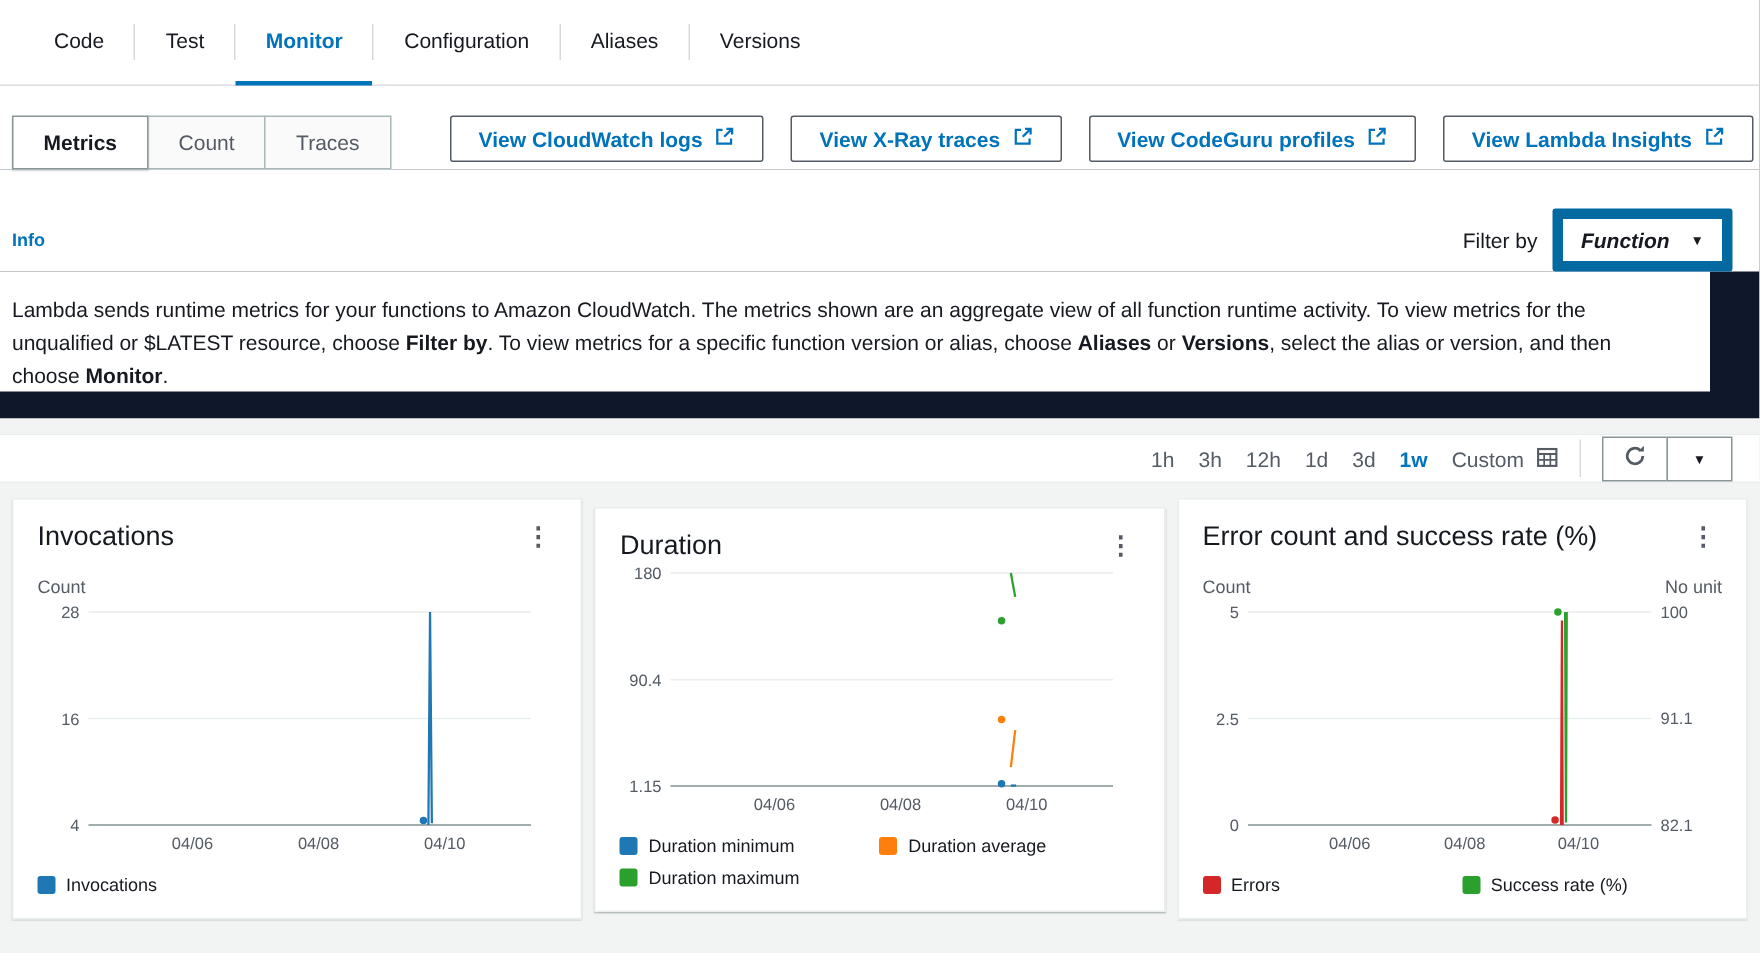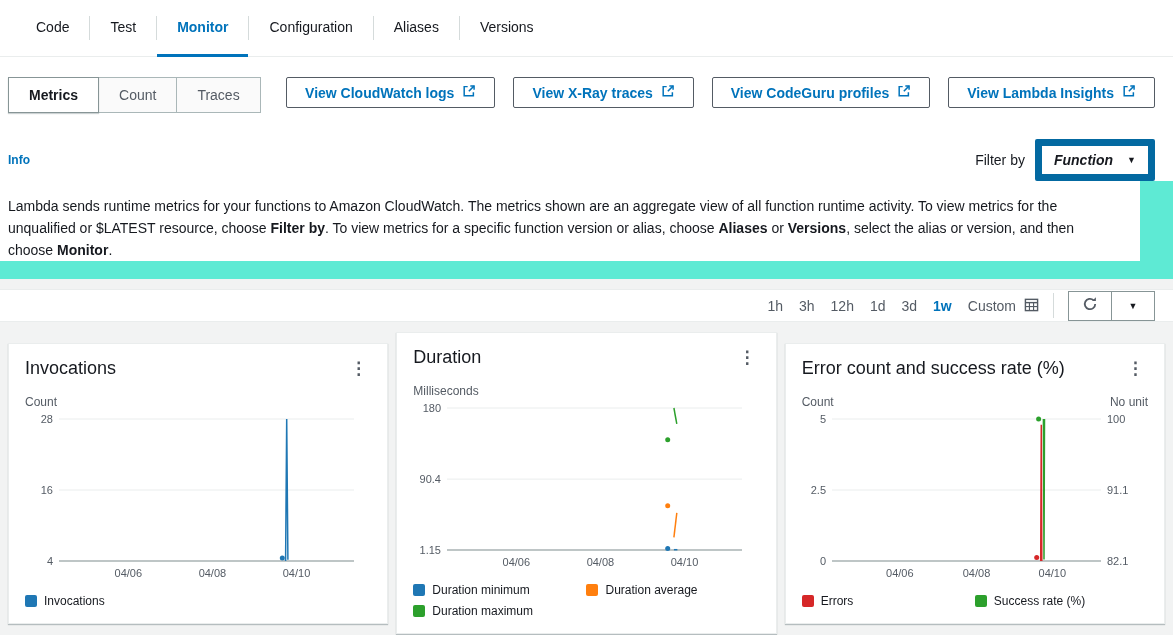--- a/index.html
+++ b/index.html
@@ -4,30 +4,30 @@
 <style>
   * { box-sizing: border-box; margin: 0; padding: 0; }
   html,body { width: 1173px; }
   body {
     font-family: "Liberation Sans", sans-serif;
     background: #f2f3f3;
     color: #16191f;
     font-size: 14px;
   }
   .page { width: 1173px; min-height: 635px; display: flex; flex-direction: column; }
-  .white-head { background: #5eead4; padding-bottom: 18px; }
+  .white-head { background: #0f172a; padding-bottom: 18px; }
 
   
   .tabbar { display: flex; align-items: stretch; padding-left: 16px; border-bottom: 1px solid #eaeded; background: #fff; height: 57px; }
   .tab { display: flex; align-items: center; padding: 0 20px; font-size: 14px; color: #16191f; cursor: pointer; border-bottom: 3px solid transparent; margin-bottom: -1px; }
   .tab.active { color: #0073bb; font-weight: 700; border-bottom-color: #0073bb; }
   .tab-sep { width: 1px; background: #d5dbdb; margin: 16px 0; }
 
   
-  .subheader { display: flex; justify-content: space-between; align-items: flex-start; padding: 20px 18px 0 8px; background: #fff; }
+  .subheader { display: flex; justify-content: space-between; align-items: flex-start; padding: 20px 4px 0 8px; background: #fff; }
   .subtabs { display: flex; }
   .subtab { padding: 9px 20px; font-size: 14px; color: #545b64; background: #fafafa; border: 1px solid #aab7b8; margin-left: -1px; cursor: pointer; }
   .subtab:first-child { margin-left: 0; }
   .subtab.active { background: #fff; color: #16191f; font-weight: 700; border-color: #879596; position: relative; z-index: 1; box-shadow: 0 1px 1px rgba(0,28,36,.2); }
   .actions { display: flex; gap: 18px; }
   .btn { display: inline-flex; align-items: center; gap: 8px; background: #fff; border: 1px solid #545b64; border-radius: 2px; padding: 6px 18px; font-size: 14px; font-weight: 700; color: #0073bb; cursor: pointer; font-family: inherit; }
 
   
   .metrics-head { display: flex; align-items: center; justify-content: space-between; padding: 26px 18px 0 8px; background: #fff; }
   .title-wrap { display: flex; align-items: baseline; gap: 10px; }
@@ -209,23 +209,20 @@
             <span class="swatch" style="background: rgb(31, 119, 180);"></span>
             <span>Invocations</span>
           </div>
         </div>
       </div>
 
       <div class="card">
         <div class="card-top">
           <div class="card-title">Duration</div>
           <div class="kebab">⋮</div>
-        </div>
-        <div class="axis-row">
-          <span>Milliseconds</span>
         </div>
         <svg width="343" height="172" viewBox="0 0 343 172">
             <line x1="34" x2="329" y1="8.0" y2="8.0" stroke="#eaeded"></line>
             <text x="28" y="12" text-anchor="end">180</text>
             <line x1="34" x2="329" y1="79.1" y2="79.1" stroke="#eaeded"></line>
             <text x="28" y="83.1" text-anchor="end">90.4</text>
             <line x1="34" x2="329" y1="150.0" y2="150.0" stroke="#eaeded"></line>
             <text x="28" y="154" text-anchor="end">1.15</text>
             <line x1="34" x2="329" y1="150.0" y2="150.0" stroke="#879596"></line>
             <text x="103.3" y="166" text-anchor="middle">04/06</text>

